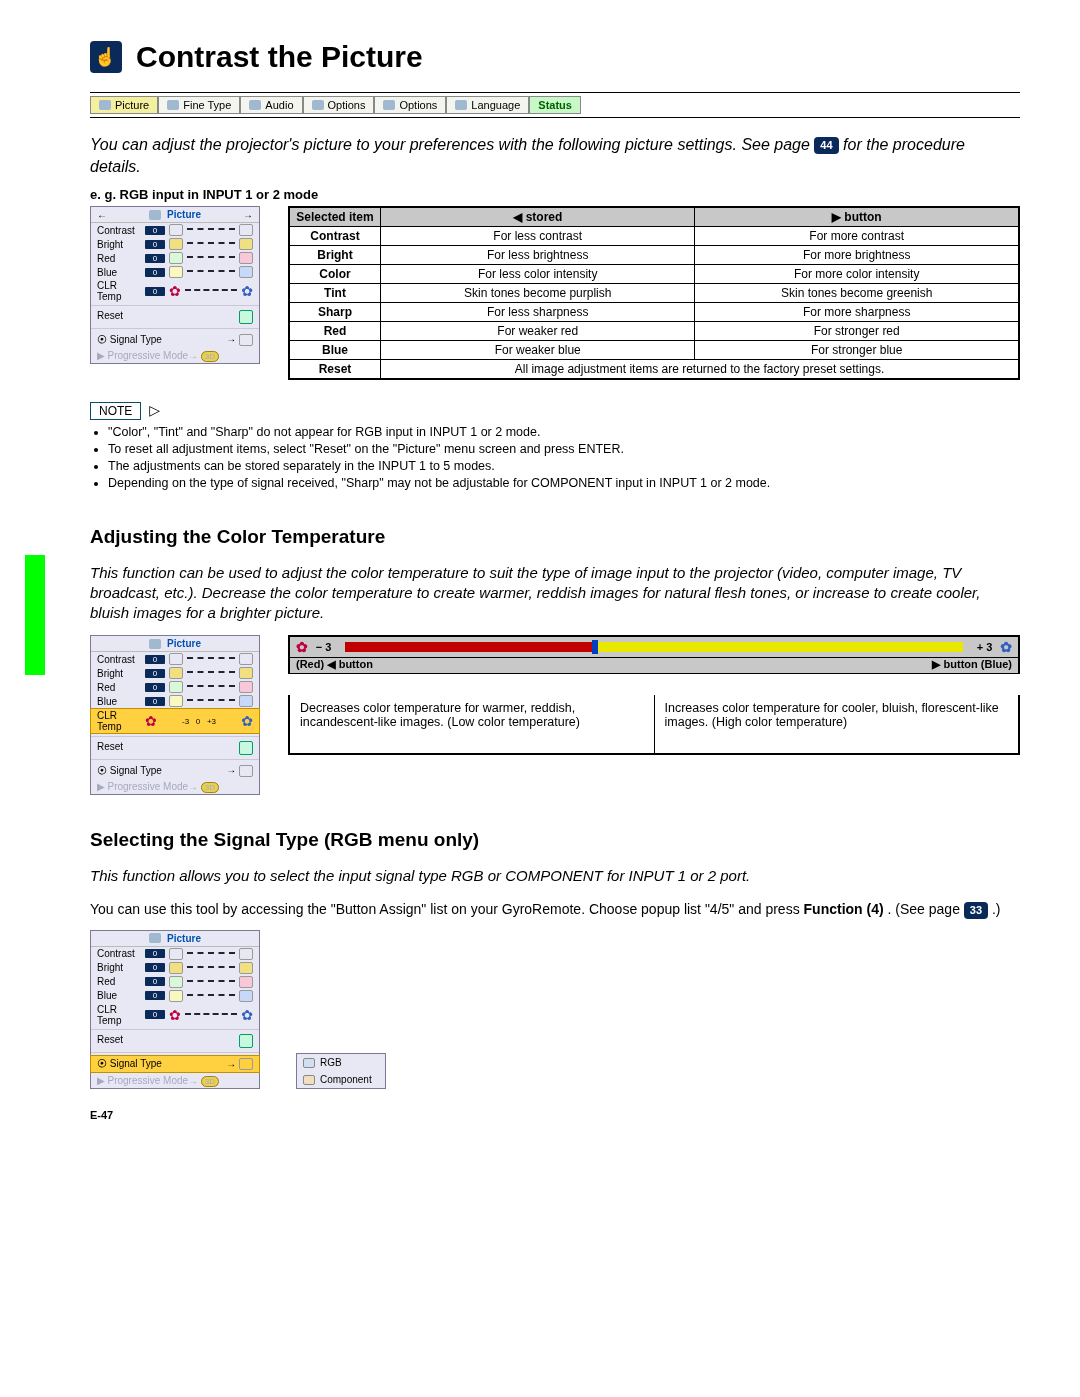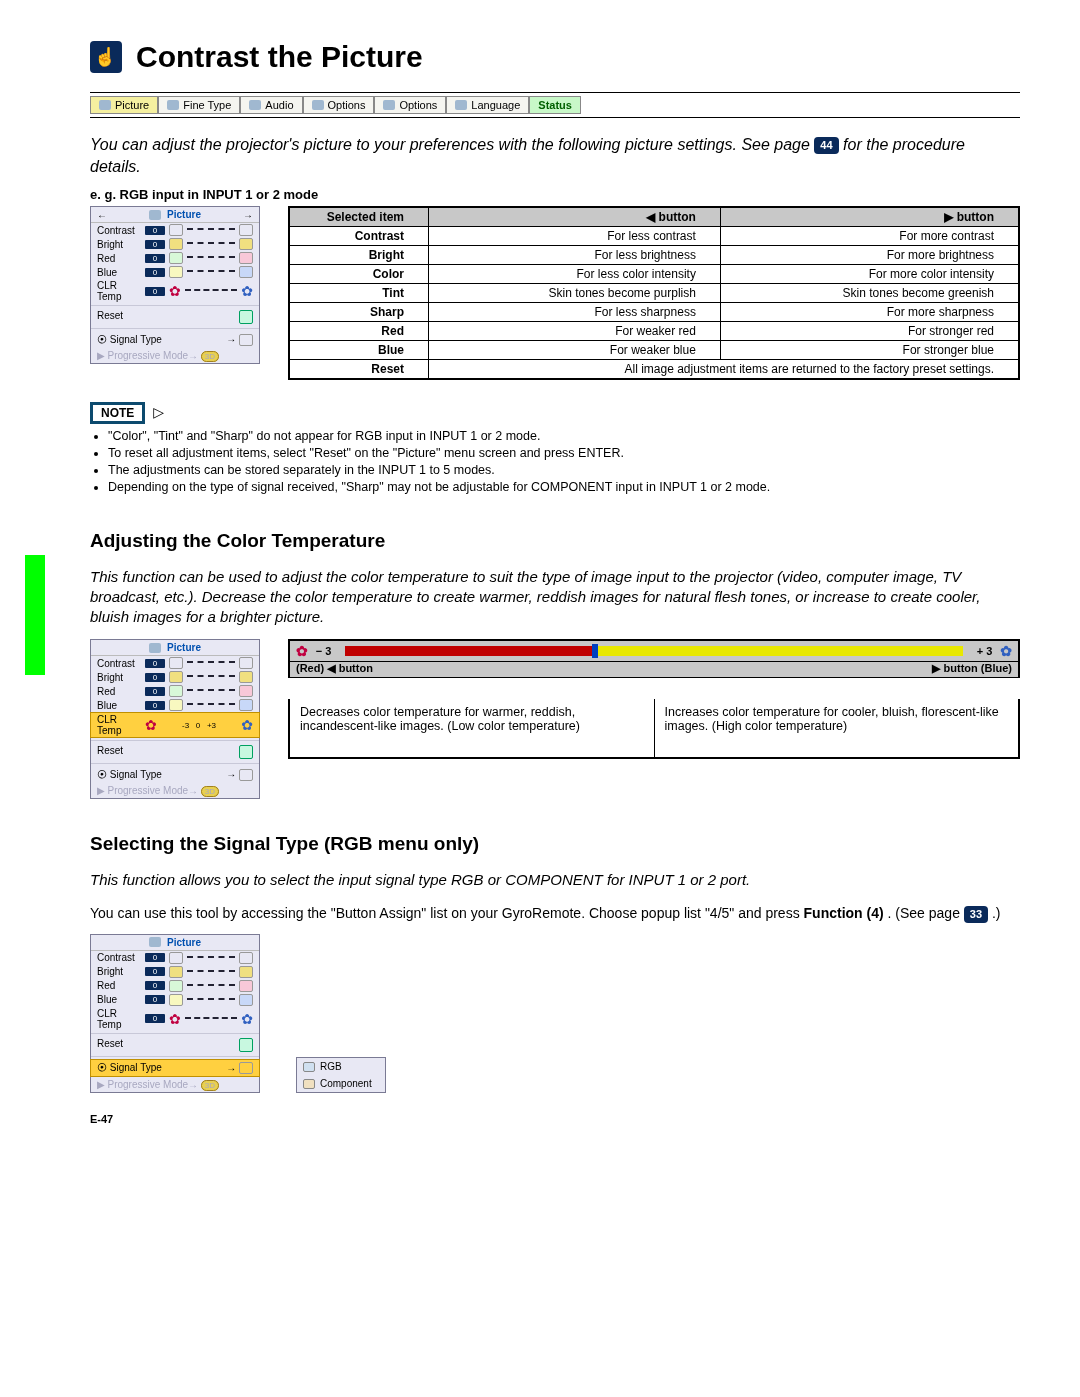--- a/index.html
+++ b/index.html
@@ -192,39 +192,39 @@
   }
   
   table.adj {
     border-collapse: collapse;
     border: 2px solid #000;
     font-size: 12px;
     flex: 1;
   }
   table.adj th, table.adj td {
     border: 1px solid #000;
-    padding: 2px 24px;
-    text-align: right;
+    padding: 2px 0;
+    text-align: center;
     vertical-align: top;
   }
   table.adj th {
     background: #c8c8c8;
     font-weight: bold;
   }
   table.adj td.item {
     font-weight: bold;
     background: #fff;
     width: 90px;
   }
   
   .note-label {
     display: inline-block;
-    border: 3px solid #0c4a6e;
+    border: 1px solid #0c4a6e;
     padding: 1px 8px;
-    font-weight: bold;
+    font-weight: normal;
     font-size: 12px;
     margin-top: 8px;
   }
   .note-arrow {
     display: inline-block;
     margin-left: 4px;
   }
   ul.notes {
     margin: 4px 0 18px 0;
     padding-left: 18px;
@@ -430,21 +430,21 @@
     <div class="osd-prog">
         <span>▶ <span>Progressive Mode</span></span>
         <span>→ <span class="pill3d">3D</span></span>
       </div>
   </div>
 
   <table class="adj">
     <tbody>
         <tr>
       <th>Selected item</th>
-      <th>◀ button</th>
+      <th>◀ stored</th>
       <th>▶ button</th>
     </tr>
     <tr>
           <td class="item">Contrast</td>
           <td>For less contrast</td>
           <td>For more contrast</td>
         </tr>
     <tr>
           <td class="item">Bright</td>
           <td>For less brightness</td>

